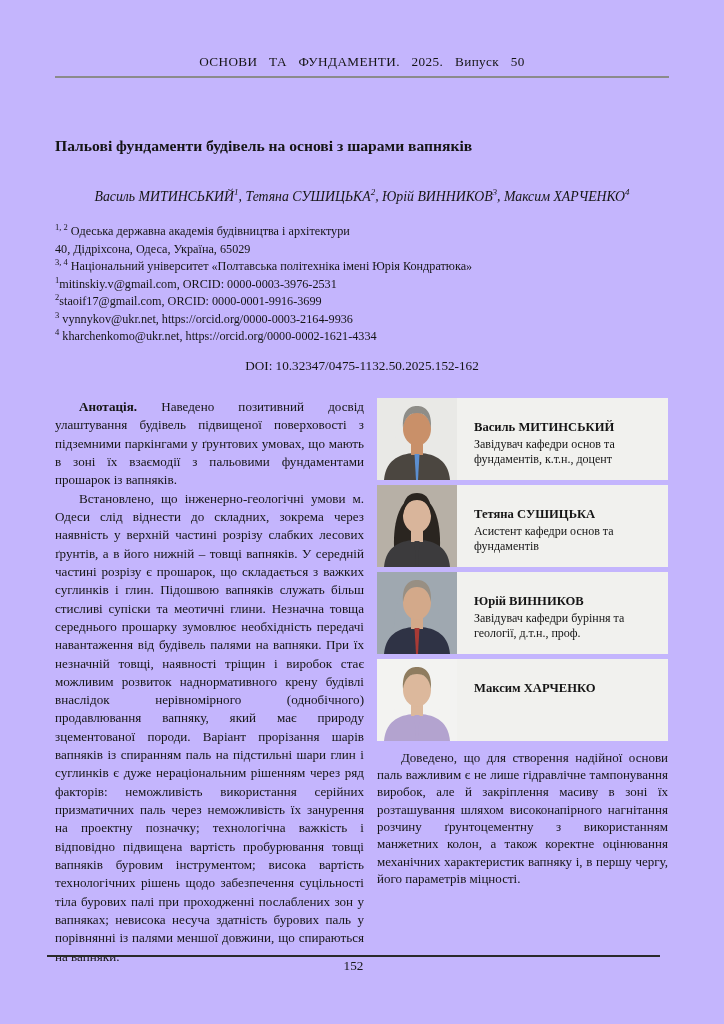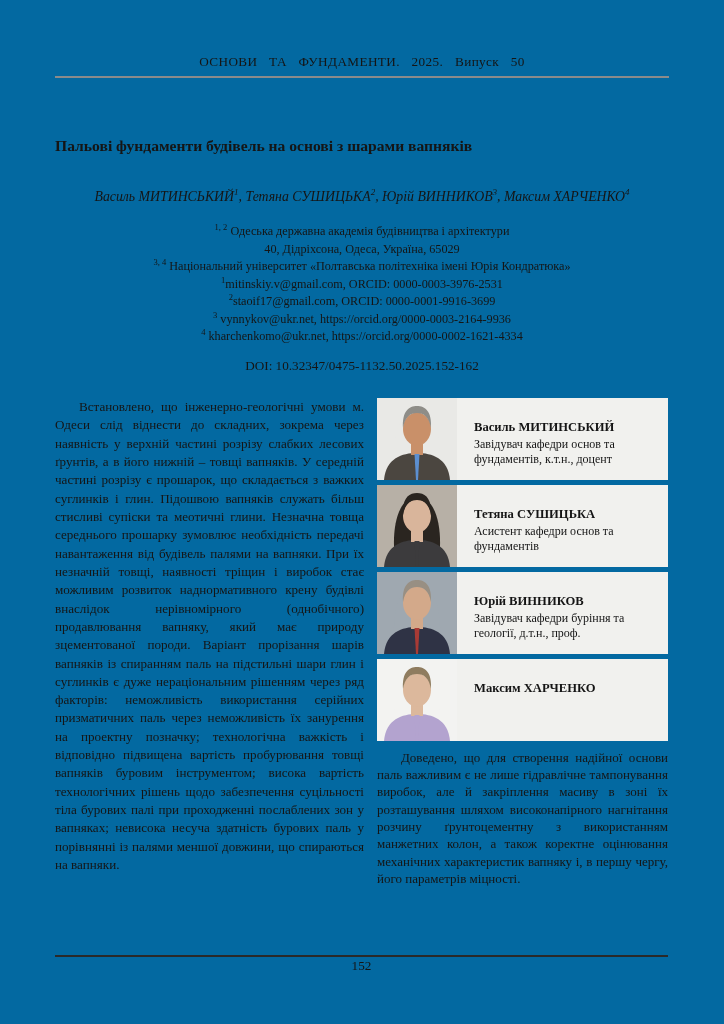--- a/index.html
+++ b/index.html
@@ -1,45 +1,45 @@
 <!DOCTYPE html>
 <html><head>
 <meta charset="utf-8">
 <style>
   html,body{margin:0;padding:0;background:#ffffff;}
   body{width:724px;height:1024px;font-family:"Liberation Serif", serif;color:#151515;}
-  .page{position:relative;width:724px;height:1024px;overflow:hidden;background:#0369a1;}
+  .page{position:relative;width:724px;height:1024px;overflow:hidden;background:#c4b5fd;}
 
   .running-head{margin:54px 55px 0;text-align:center;font-size:13.2px;word-spacing:8px;letter-spacing:0.4px;}
   .head-rule{border:none;border-top:2px solid #8b8b8b;margin:6px 55px 0;}
 
   .title{margin:58px 55px 0;text-align:left;font-size:15.6px;font-weight:bold;line-height:1.25;}
   .authors{margin:32px 40px 0;text-align:center;font-style:italic;font-size:13.8px;white-space:nowrap;}
   .authors sup{font-size:9px;font-style:italic;}
 
-  .affiliations{margin:17px 55px 0;text-align:center;font-size:12.2px;line-height:1.27;}
+  .affiliations{margin:17px 55px 0;font-size:12.2px;line-height:1.27;}
   .aff-line sup{font-size:8.5px;}
   .doi{margin:13px 55px 0;text-align:center;font-size:13.2px;}
 
   .columns{display:flex;margin:24px 56px 0 55px;gap:13px;}
   .col-left{width:309px;}
   .col-right{width:291px;}
 
   .para{margin:0;text-align:justify;font-size:13.1px;line-height:1.4;text-indent:24px;}
   .col-right .para{line-height:1.33;font-size:13.0px;}
   .lead{font-weight:bold;}
 
   .card{display:flex;height:82px;margin-bottom:5px;background:#f1f1ee;}
   .photo{width:80px;height:82px;flex:none;}
   .photo svg{display:block;}
   .card-text{flex:1;padding:22px 8px 0 17px;}
   .card-name{font-weight:bold;font-size:12.6px;margin-bottom:2px;}
   .card-role{font-size:12px;line-height:1.25;}
 
-  .footer{position:absolute;top:955px;left:55px;width:613px;}
+  .footer{position:absolute;top:955px;left:47px;width:613px;}
   .foot-rule{border:none;border-top:2px solid #2a2a2a;margin:0;}
   .page-number{text-align:center;font-size:13.2px;margin-top:1px;}
 </style>
 </head>
 <body>
 
 <div class="page">
 
   <div class="running-head">ОСНОВИ ТА ФУНДАМЕНТИ. 2025. Випуск 50</div>
   <hr class="head-rule">
@@ -56,20 +56,21 @@
     <div class="aff-line"><sup>2</sup><span>staoif17@gmail.com, ORCID: 0000-0001-9916-3699</span></div>
     <div class="aff-line"><sup>3</sup><span> vynnykov@ukr.net, https://orcid.org/0000-0003-2164-9936</span></div>
     <div class="aff-line"><sup>4</sup><span> kharchenkomo@ukr.net, https://orcid.org/0000-0002-1621-4334</span></div>
   </div>
 
   <div class="doi">DOI: 10.32347/0475-1132.50.2025.152-162</div>
 
   <div class="columns">
 
     <div class="col-left">
+      <p class="para"><span class="lead">Анотація.</span><span> Наведено позитивний досвід улаштування будівель підвищеної поверховості з підземними паркінгами у ґрунтових умовах, що мають в зоні їх взаємодії з пальовими фундаментами прошарок із вапняків.</span></p>
       <p class="para">Встановлено, що інженерно-геологічні умови м. Одеси слід віднести до складних, зокрема через наявність у верхній частині розрізу слабких лесових ґрунтів, а в його нижній – товщі вапняків. У середній частині розрізу є прошарок, що складається з важких суглинків і глин. Підошвою вапняків служать більш стисливі супіски та меотичні глини. Незначна товща середнього прошарку зумовлює необхідність передачі навантаження від будівель палями на вапняки. При їх незначній товщі, наявності тріщин і виробок стає можливим розвиток наднормативного крену будівлі внаслідок нерівномірного (однобічного) продавлювання вапняку, який має природу зцементованої породи. Варіант прорізання шарів вапняків із спиранням паль на підстильні шари глин і суглинків є дуже нераціональним рішенням через ряд факторів: неможливість використання серійних призматичних паль через неможливість їх занурення на проектну позначку; технологічна важкість і відповідно підвищена вартість пробурювання товщі вапняків буровим інструментом; висока вартість технологічних рішень щодо забезпечення суцільності тіла бурових палі при проходженні послаблених зон у вапняках; невисока несуча здатність бурових паль у порівнянні із палями меншої довжини, що спираються на вапняки.</p>
     </div>
 
     <div class="col-right">
 
       <div class="card">
         <div class="photo">
           <svg width="80" height="82" viewBox="0 0 80 82">
             <rect x="0" y="0" width="80" height="82" fill="#e9e9e6"></rect>
             <path d="M19,82 C13,46 20,12 40,12 C60,12 67,46 61,82 Z" fill="#e9e9e6"></path>

